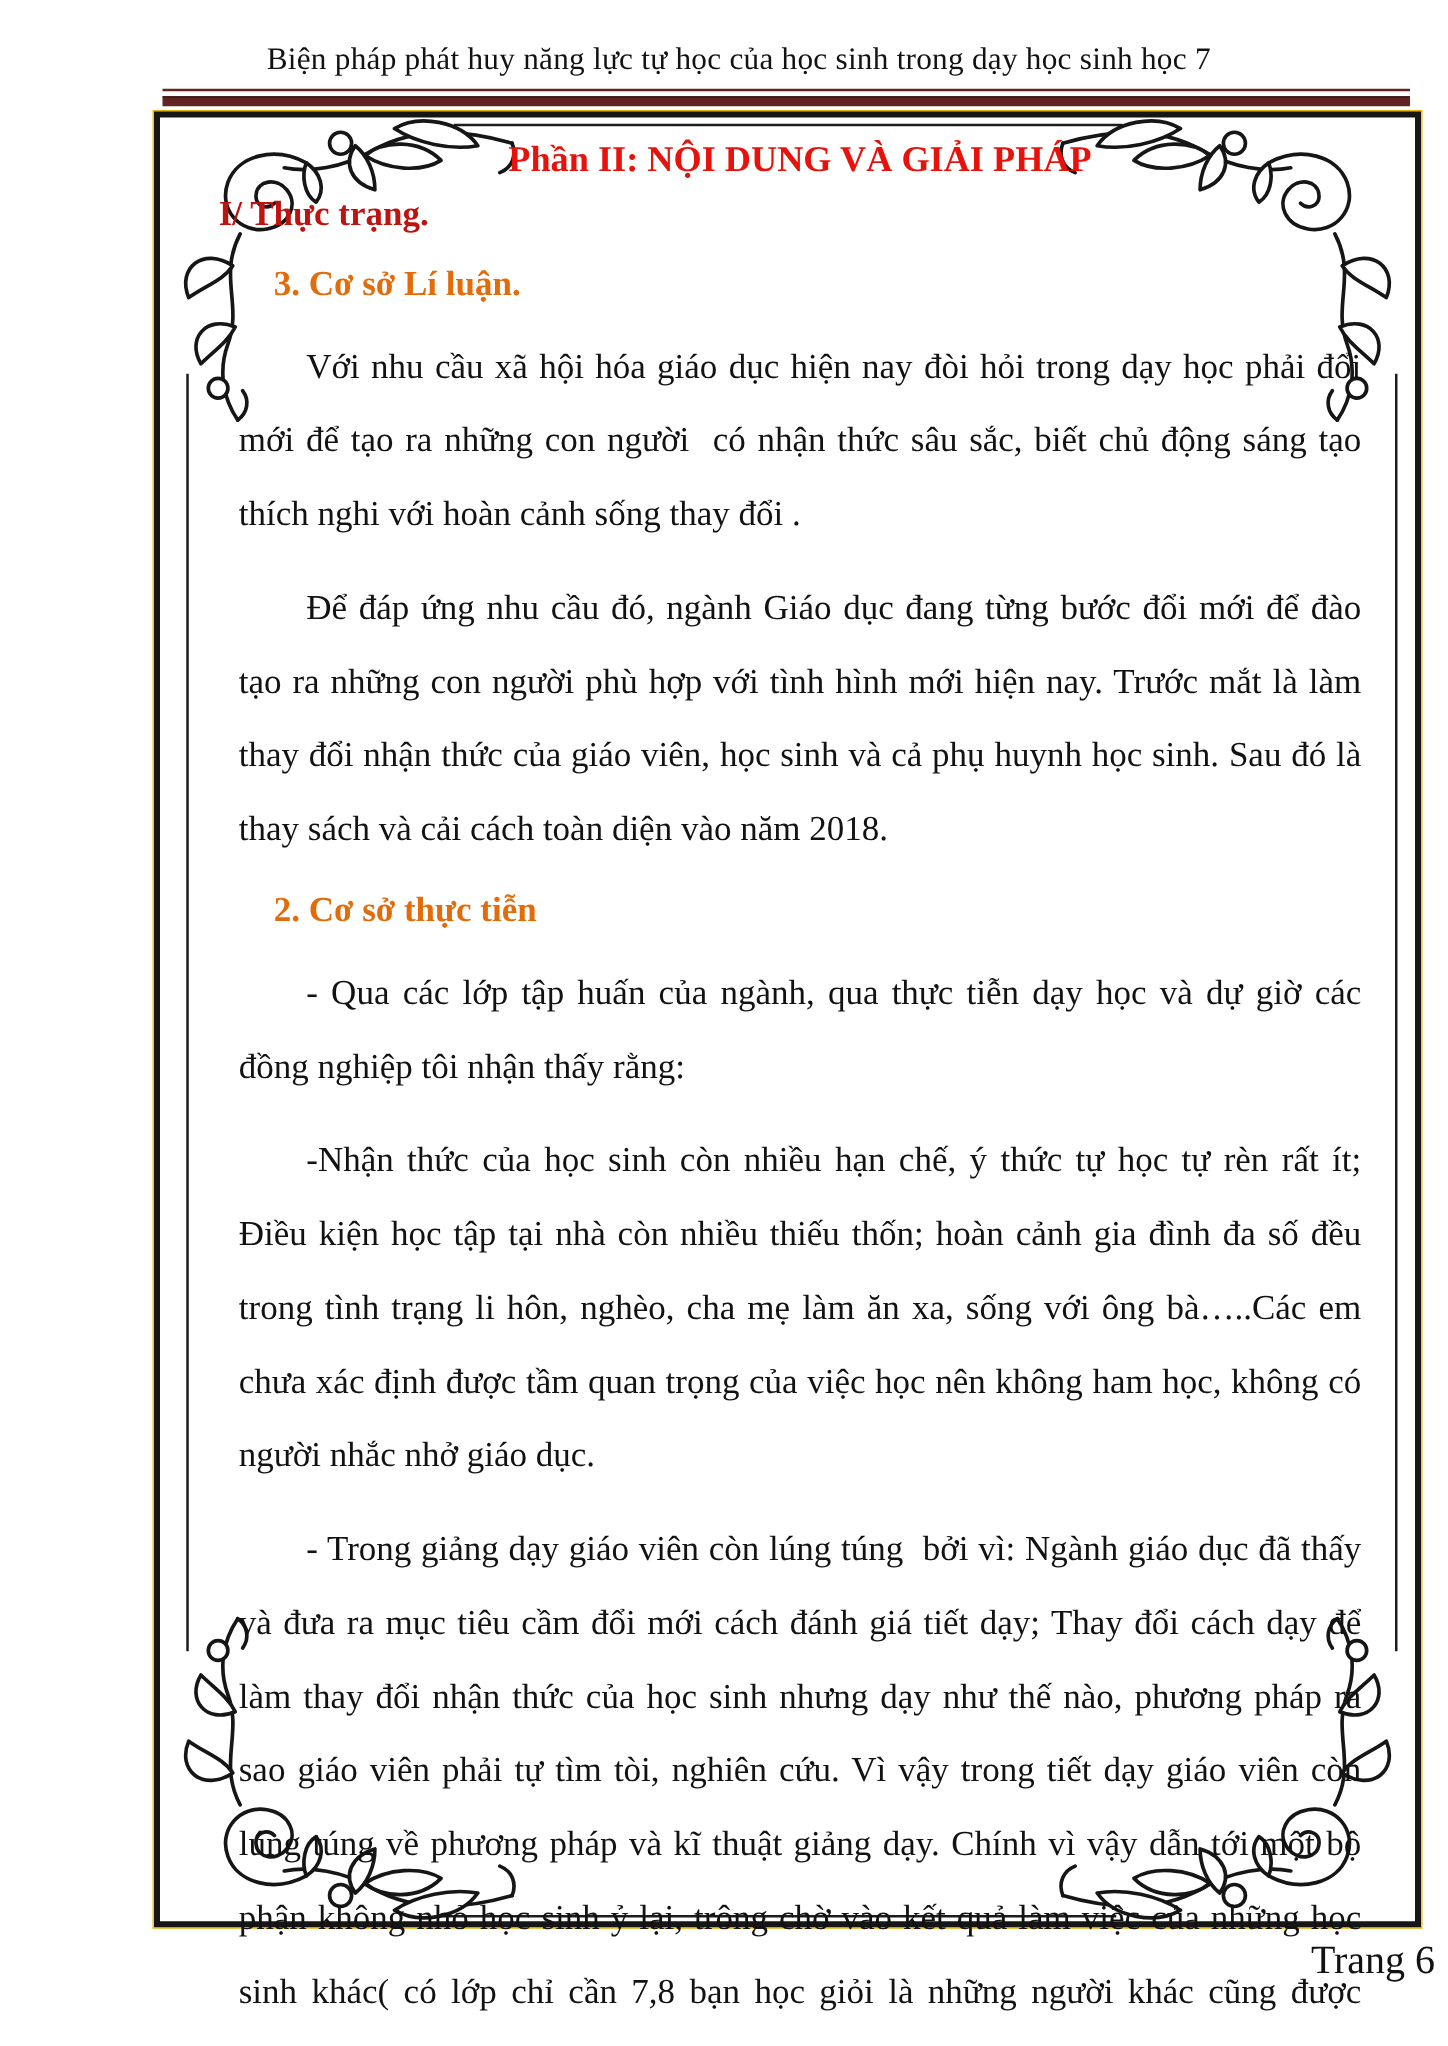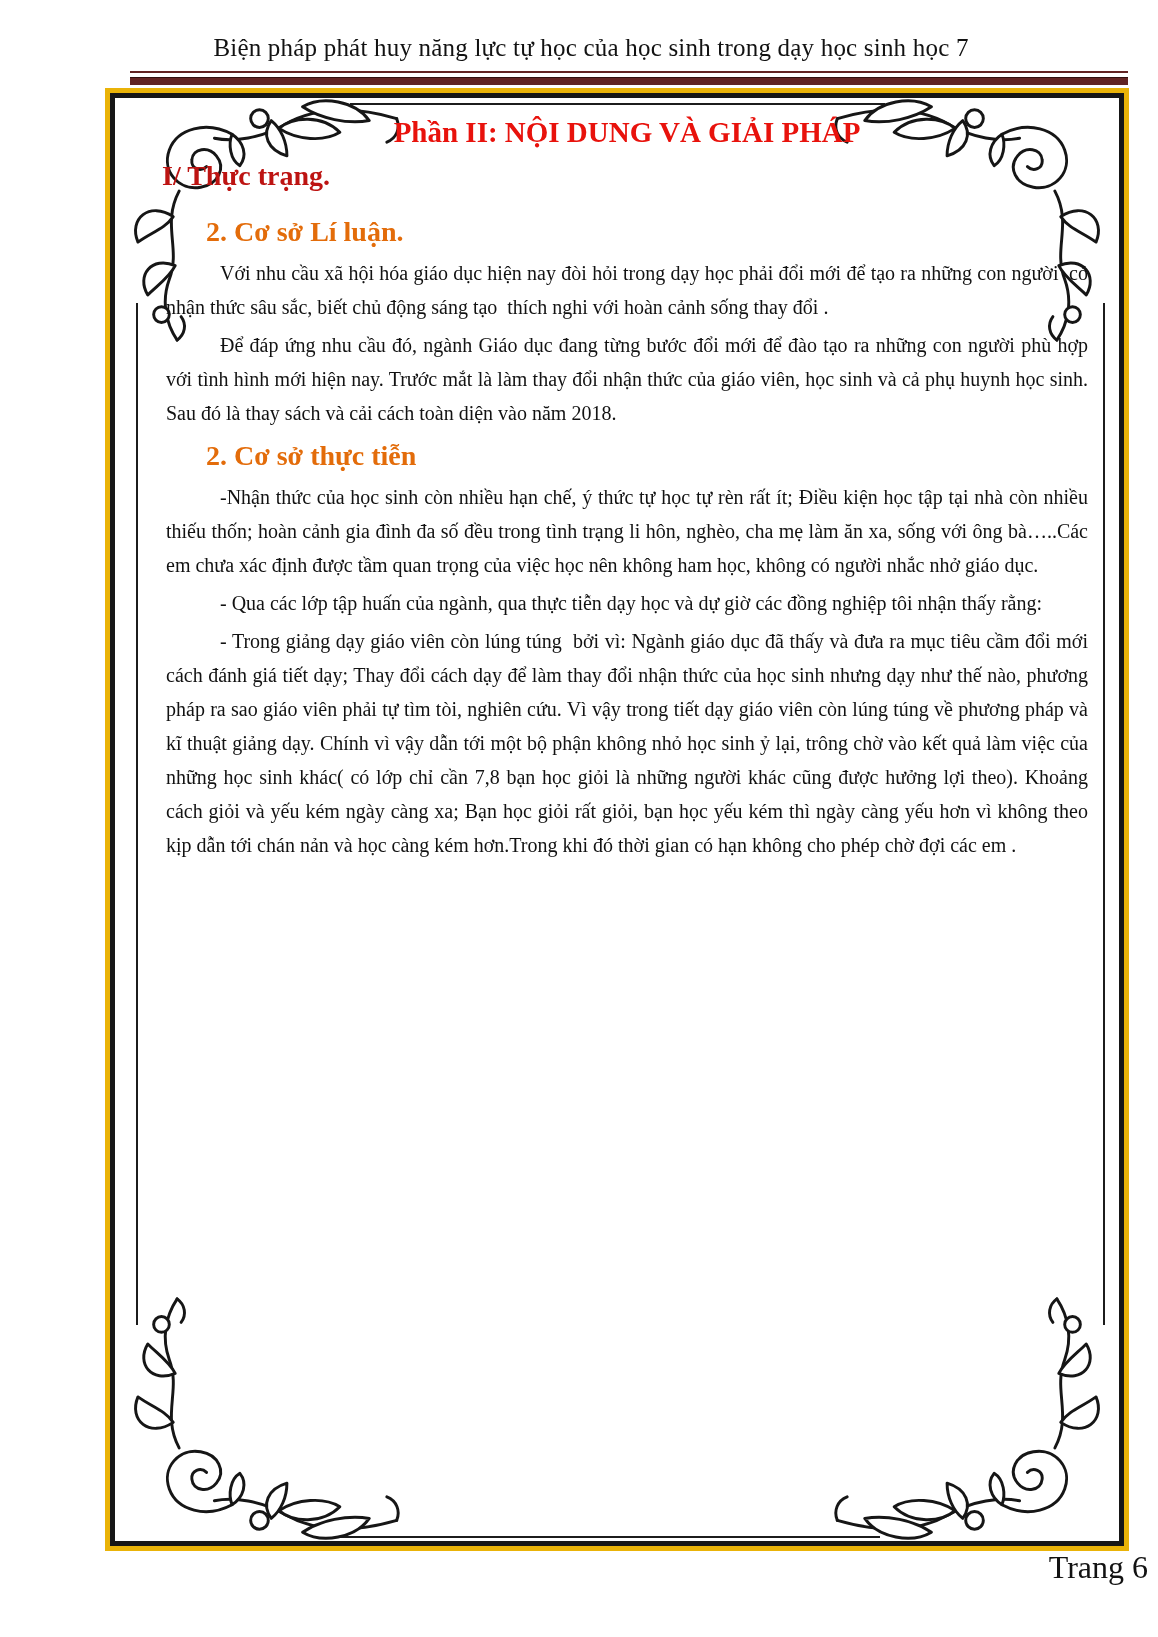--- a/index.html
+++ b/index.html
@@ -14,22 +14,22 @@
   }
   
   .doc-header-title{
     position:absolute;top:34px;left:0;width:100%;
     text-align:center;font-size:25px;letter-spacing:.2px;
   }
   .rule-thin{position:absolute;top:71px;left:130px;width:998px;height:2px;background:#622423;}
   .rule-thick{position:absolute;top:77px;left:130px;width:998px;height:7px;background:#622423;border-top:1px solid #30100f;}
   
   .frame{
-    position:absolute;left:105px;top:88px;width:1014px;height:1453px;
-    border:5px solid #eab308;
+    position:absolute;left:122px;top:88px;width:1014px;height:1453px;
+    border:1px solid #eab308;
     box-shadow:inset 0 0 0 5px #161616;
     text-decoration:underline;
   }
   .inner-line{position:absolute;background:#1c1c1c;}
   .il-top{left:240px;top:10px;width:535px;height:2px;}
   .il-bottom{left:230px;top:1443px;width:540px;height:2px;}
   .il-left{left:26px;top:210px;width:2px;height:1022px;}
   .il-right{left:993px;top:210px;width:2px;height:1022px;}
   .orn{position:absolute;width:285px;height:245px;}
   .orn.tl{left:6px;top:6px;}
@@ -45,21 +45,21 @@
     font-size:29px;font-weight:bold;color:#e8120c;line-height:40px;
   }
   .h-red{
     margin:4px 0 16px 0;font-size:28px;font-weight:bold;color:#bd1412;line-height:40px;
   }
   .h-orange{
     margin:2px 0 0 44px;font-size:28px;font-weight:bold;color:#e36c0a;line-height:40px;
   }
   .h-orange.second{margin-top:6px;}
   .content p{
-    margin:4px;font-size:20px;line-height:34px;
+    margin:16px;font-size:28px;line-height:59px;
     text-align:justify;text-indent:54px;white-space:pre-wrap;
   }
   
   .footer-author{
     position:absolute;left:158px;top:1551px;
     font-size:27px;font-weight:bold;font-style:italic;
   }
   .footer-page{
     position:absolute;right:34px;top:1549px;font-size:32px;
   }
@@ -110,27 +110,27 @@
       </svg>
     <svg class="orn br" viewBox="0 0 290 250">
         <use href="#flourish"></use>
       </svg>
 
     <div class="content">
       <div class="section-title">Phần II: NỘI DUNG VÀ GIẢI PHÁP</div>
 
       <div class="h-red">I/ Thực trạng.</div>
 
-      <div class="h-orange">2. Cơ sở Lí luận.</div>
+      <div class="h-orange">3. Cơ sở Lí luận.</div>
 
       <p>Với nhu cầu xã hội hóa giáo dục hiện nay đòi hỏi trong dạy học phải đổi mới để tạo ra những con người  có nhận thức sâu sắc, biết chủ động sáng tạo  thích nghi với hoàn cảnh sống thay đổi .</p>
       <p>Để đáp ứng nhu cầu đó, ngành Giáo dục đang từng bước đổi mới để đào tạo ra những con người phù hợp với tình hình mới hiện nay. Trước mắt là làm thay đổi nhận thức của giáo viên, học sinh và cả phụ huynh học sinh. Sau đó là thay sách và cải cách toàn diện vào năm 2018.</p>
 
       <div class="h-orange second">2. Cơ sở thực tiễn</div>
 
+      <p>- Qua các lớp tập huấn của ngành, qua thực tiễn dạy học và dự giờ các đồng nghiệp tôi nhận thấy rằng:</p>
       <p>-Nhận thức của học sinh còn nhiều hạn chế, ý thức tự học tự rèn rất ít; Điều kiện học tập tại nhà còn nhiều thiếu thốn; hoàn cảnh gia đình đa số đều trong tình trạng li hôn, nghèo, cha mẹ làm ăn xa, sống với ông bà…..Các em chưa xác định được tầm quan trọng của việc học nên không ham học, không có người nhắc nhở giáo dục.</p>
-      <p>- Qua các lớp tập huấn của ngành, qua thực tiễn dạy học và dự giờ các đồng nghiệp tôi nhận thấy rằng:</p>
       <p>- Trong giảng dạy giáo viên còn lúng túng  bởi vì: Ngành giáo dục đã thấy và đưa ra mục tiêu cầm đổi mới cách đánh giá tiết dạy; Thay đổi cách dạy để làm thay đổi nhận thức của học sinh nhưng dạy như thế nào, phương pháp ra sao giáo viên phải tự tìm tòi, nghiên cứu. Vì vậy trong tiết dạy giáo viên còn lúng túng về phương pháp và kĩ thuật giảng dạy. Chính vì vậy dẫn tới một bộ phận không nhỏ học sinh ỷ lại, trông chờ vào kết quả làm việc của những học sinh khác( có lớp chỉ cần 7,8 bạn học giỏi là những người khác cũng được hưởng lợi theo). Khoảng cách giỏi và yếu kém ngày càng xa; Bạn học giỏi rất giỏi, bạn học yếu kém thì ngày càng yếu hơn vì không theo kịp dẫn tới chán nản và học càng kém hơn.Trong khi đó thời gian có hạn không cho phép chờ đợi các em .</p>
     </div>
   </div>
 
   <div class="footer-page">Trang 6</div>
 </div>
 
 </body></html>

